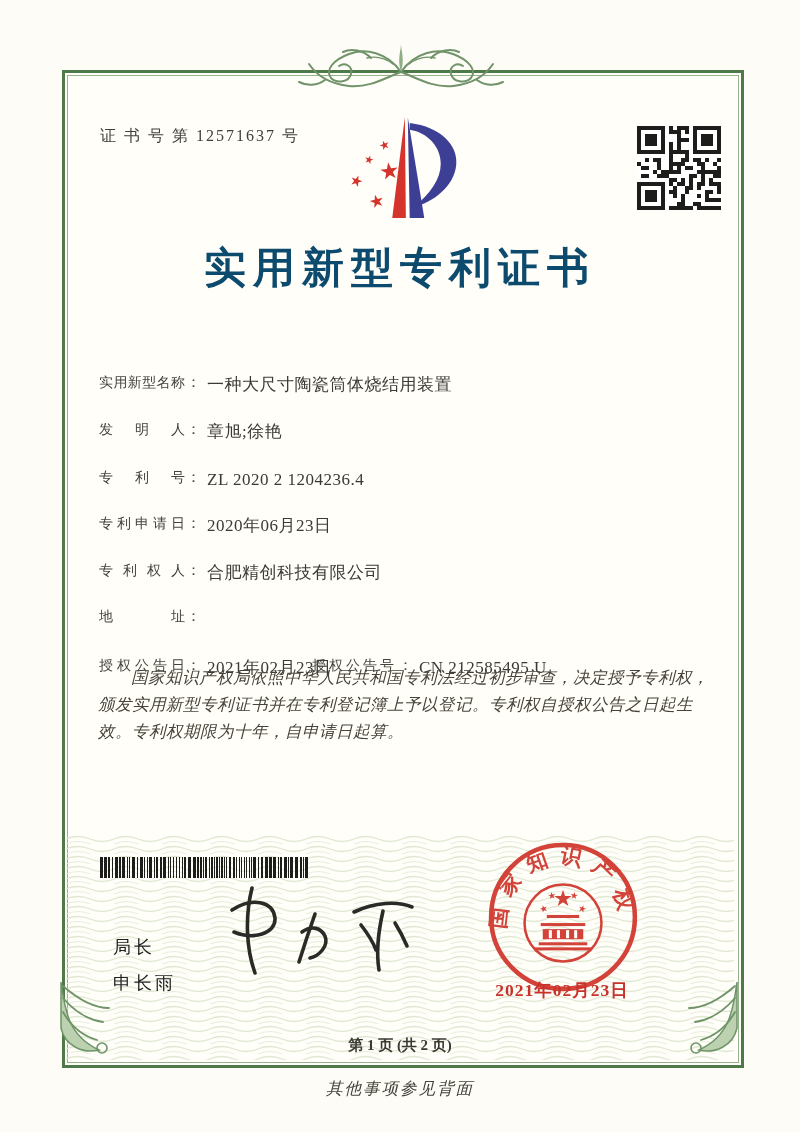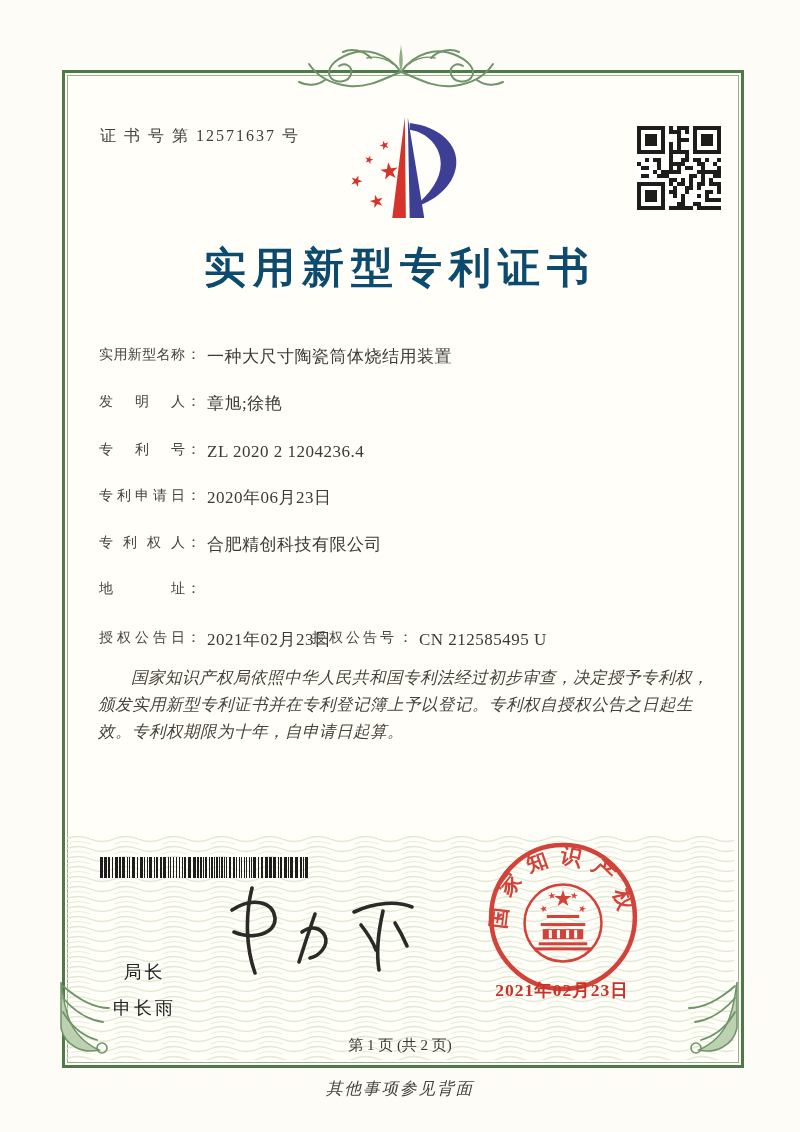--- a/index.html
+++ b/index.html
@@ -14,41 +14,41 @@
   .waves{position:absolute;left:66px;top:834px;z-index:1;pointer-events:none;}
   .ornament-top{position:absolute;left:281px;top:42px;z-index:3;}
   .corner-flourish{position:absolute;top:978px;z-index:3;}
   .corner-flourish.left{left:55px;}
   .corner-flourish.right{left:685px;transform:scaleX(-1);}
   .cert-no{position:absolute;left:100px;top:126px;z-index:2;font-size:16px;letter-spacing:2px;color:#413f38;}
   .logo{position:absolute;left:338px;top:112px;z-index:2;}
   .qr{position:absolute;left:637px;top:126px;z-index:2;}
   .title{position:absolute;left:0;top:240px;width:800px;text-align:center;z-index:2;
     font-size:42px;font-weight:700;letter-spacing:7px;color:#0c4a6e;}
-  .field{position:absolute;left:99px;display:flex;align-items:flex-start;z-index:2;}
+  .field{position:absolute;left:99px;display:flex;align-items:flex-start;z-index:2;margin-top:28px;}
   .flabel{display:inline-block;width:86px;font-size:14px;color:#45443c;text-align:justify;text-align-last:justify;padding-top:2px;}
   .fcolon{font-size:15px;color:#45443c;padding:1px 6px 0 1px;}
   .fvalue{font-size:17px;color:#3b3a33;letter-spacing:0.5px;line-height:25px;}
   .row1{top:344px;} .row2{top:391px;} .row3{top:439px;} .row4{top:485px;}
   .row5{top:532px;} .row6{top:578px;align-items:flex-end;} .row7{top:627px;}
   .row7b{top:627px;left:312px;}
   .row7b .flabel{width:auto;letter-spacing:3px;text-align-last:auto;}
   .row6 .fvalue{max-width:452px;}
   .body-text{position:absolute;left:98px;top:664px;width:614px;z-index:2;
     font-size:16.5px;line-height:27px;color:#48433a;font-style:italic;}
   .body-text p{margin:0;text-indent:2em;letter-spacing:0.5px;}
   .barcode{position:absolute;left:100px;top:857px;z-index:2;}
-  .commissioner{position:absolute;left:113px;top:954px;z-index:2;
-    font-family:Liberation Sans, sans-serif;font-size:18px;letter-spacing:3px;color:#222;text-align:center;}
+  .commissioner{position:absolute;left:113px;top:930px;z-index:2;
+    font-family:Liberation Mono, monospace;font-size:18px;letter-spacing:3px;color:#222;}
   .commissioner div{line-height:36px;}
   .signature{position:absolute;left:218px;top:876px;z-index:2;}
   .seal{position:absolute;left:482px;top:838px;z-index:4;opacity:0.93;}
   .seal-date{position:absolute;left:462px;top:978px;width:200px;text-align:center;z-index:4;
     font-size:17.5px;color:#c8322a;letter-spacing:1px;font-weight:600;}
-  .page-note{position:absolute;left:0;top:1036px;width:800px;text-align:center;z-index:2;font-size:15px;color:#3c3a33;}
+  .page-note{position:absolute;left:0;top:1036px;width:800px;text-align:center;z-index:2;font-size:15px;color:#3c3a33;font-weight:bold;}
   .back-note{position:absolute;left:0;top:1078px;width:800px;text-align:center;z-index:2;
     font-size:16.5px;color:#44423a;font-style:italic;letter-spacing:2px;}
 </style>
 </head>
 <body>
 
 <div class="frame">
   <div class="frame-inner"></div>
 </div>
 

